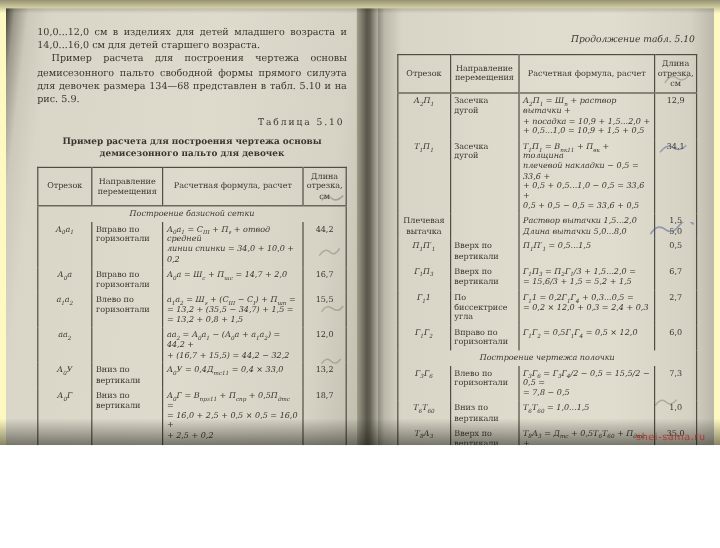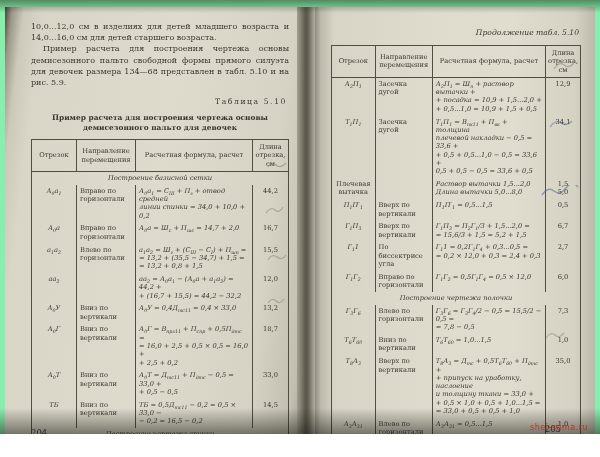--- a/index.html
+++ b/index.html
@@ -1,18 +1,18 @@
 <!DOCTYPE html>
 <html lang="ru"><head>
 <meta charset="utf-8">
 <style>
   html,body{margin:0;padding:0;}
   .photo{
-    position:relative;width:600px;height:434px;overflow:hidden;
-    background:#86efac;
+    position:relative;width:600px;height:371px;overflow:hidden;
+    background:#fef9c3;
     font-family:"DejaVu Serif","Liberation Serif",serif;
     color:#3a362c;
   }
   .photo::after{ 
     content:"";position:absolute;inset:0;pointer-events:none;z-index:6;
     background:
       linear-gradient(180deg,rgba(20,18,12,.45) 0,rgba(20,18,12,0) 3%,rgba(20,18,12,0) 94%,rgba(20,18,12,.5) 100%),
       radial-gradient(120% 115% at 50% 45%,rgba(0,0,0,0) 70%,rgba(10,8,4,.28) 100%);
   }
   .spread{position:absolute;left:5px;top:7px;width:590px;height:441px;display:flex;}

